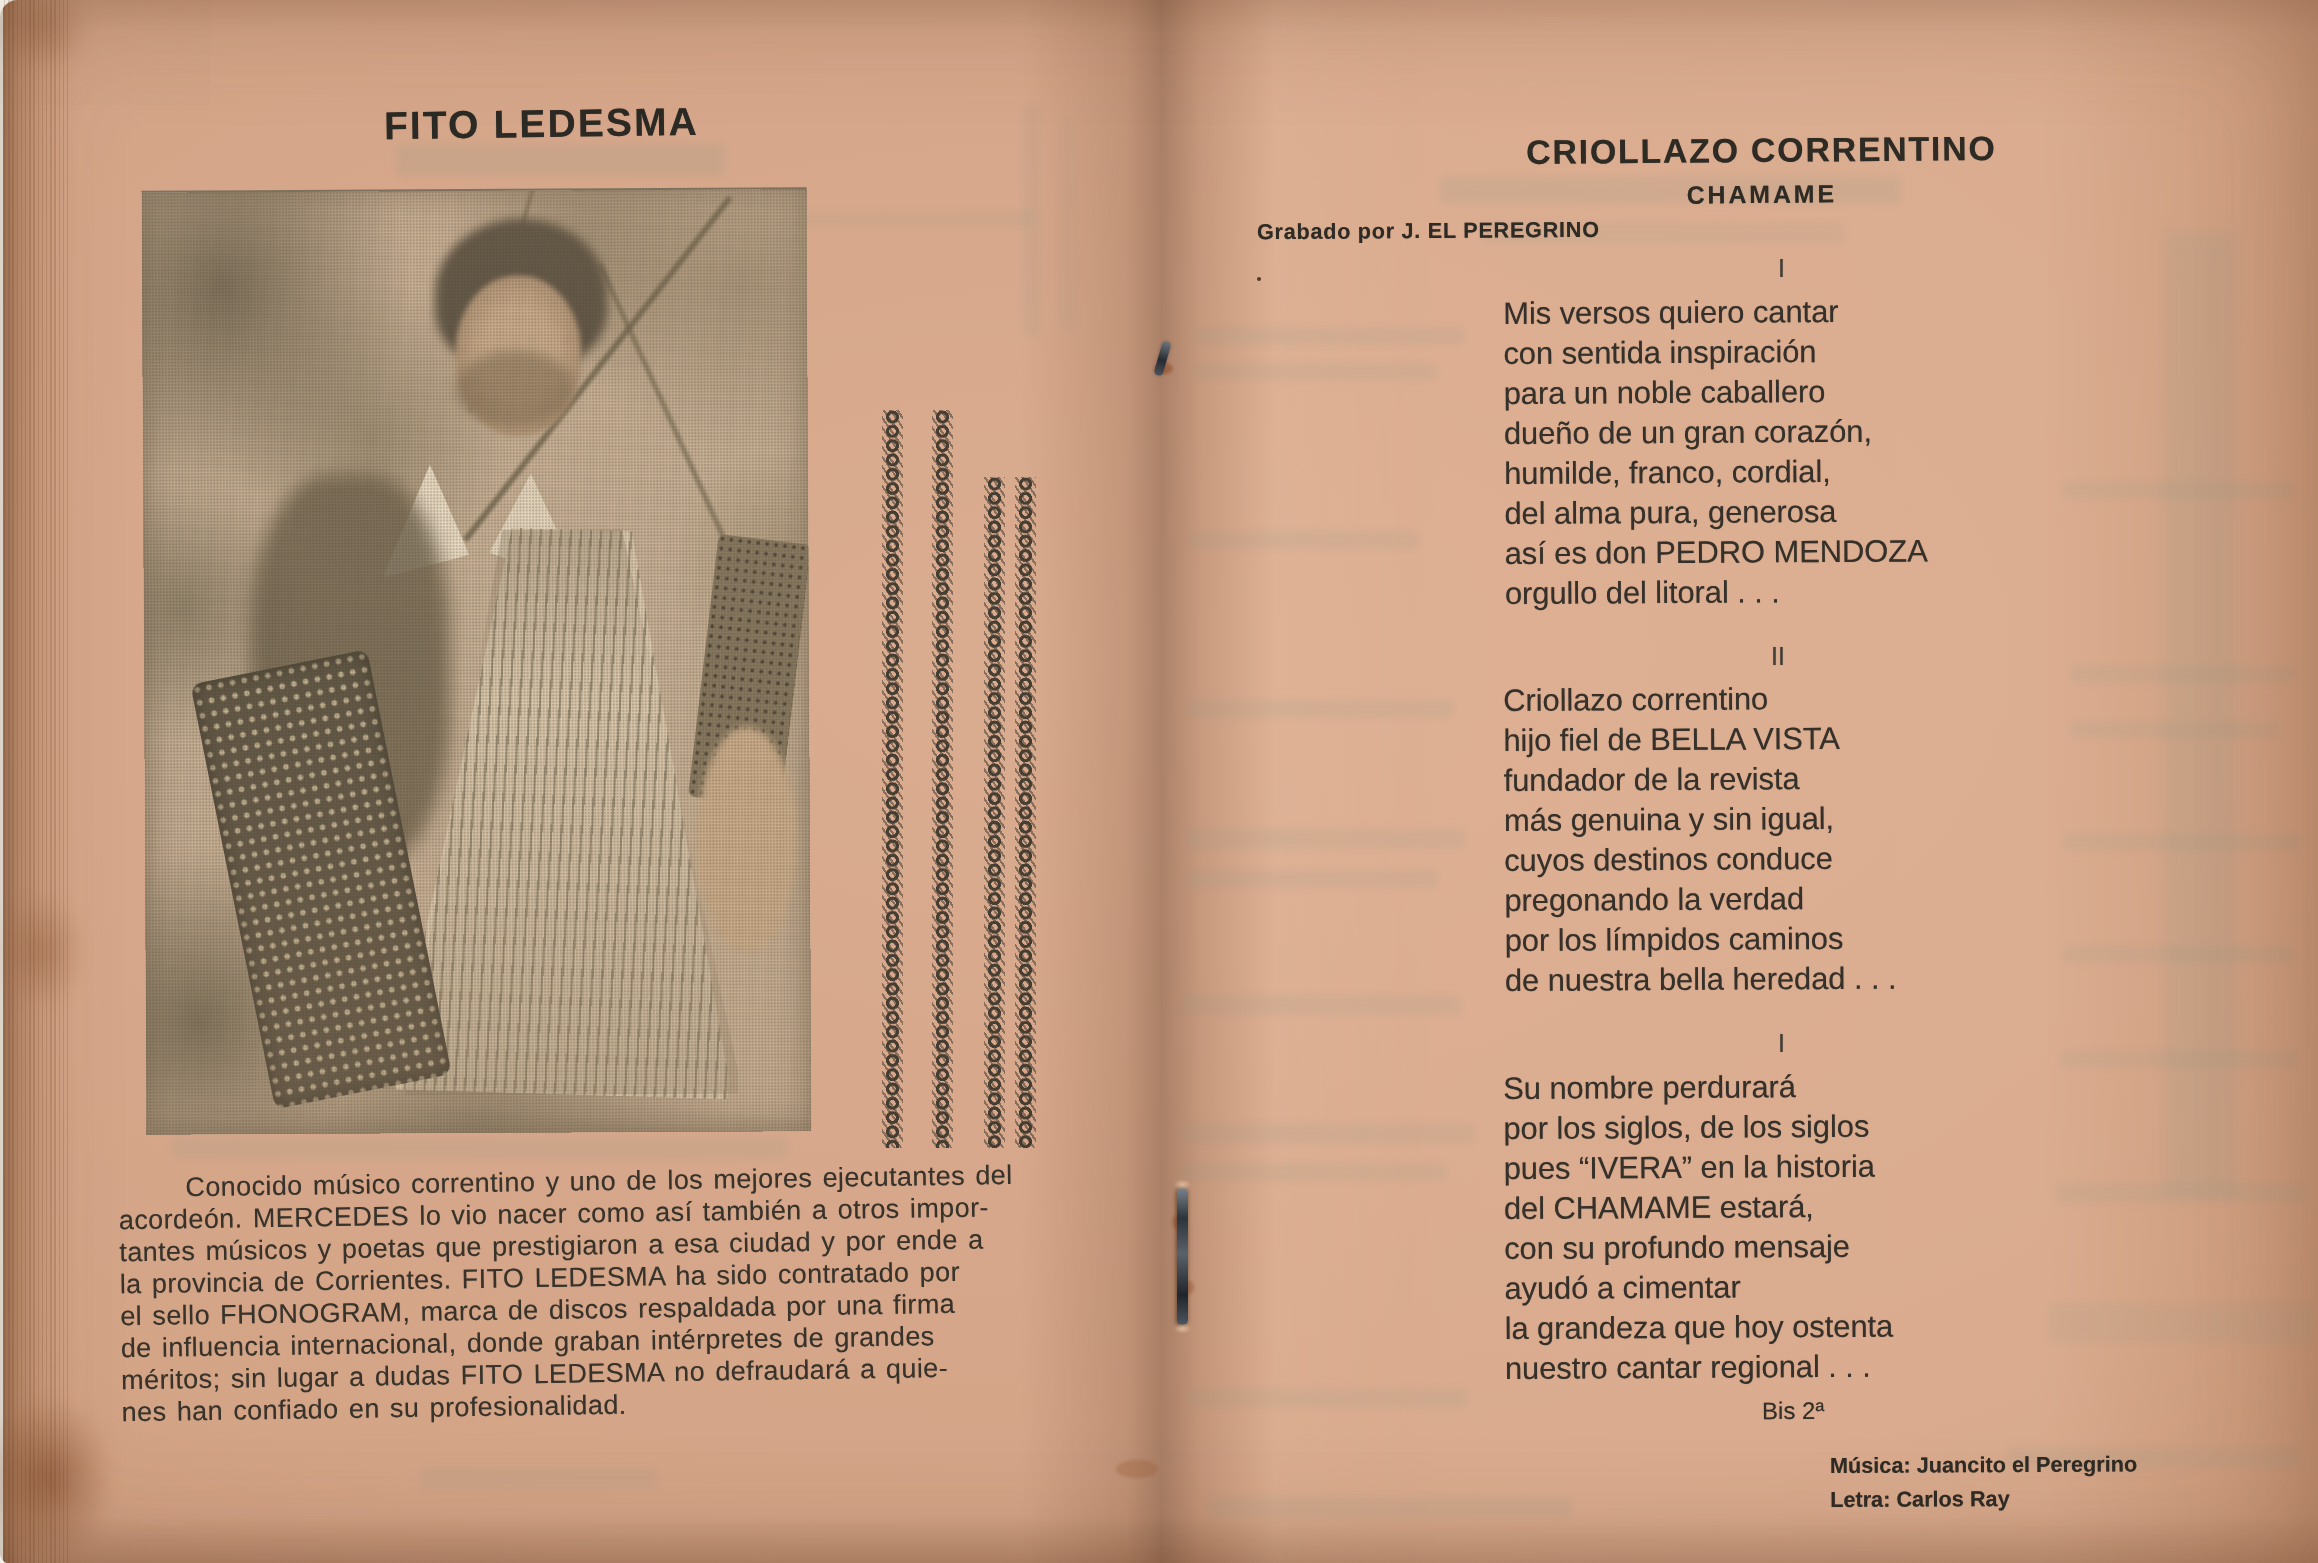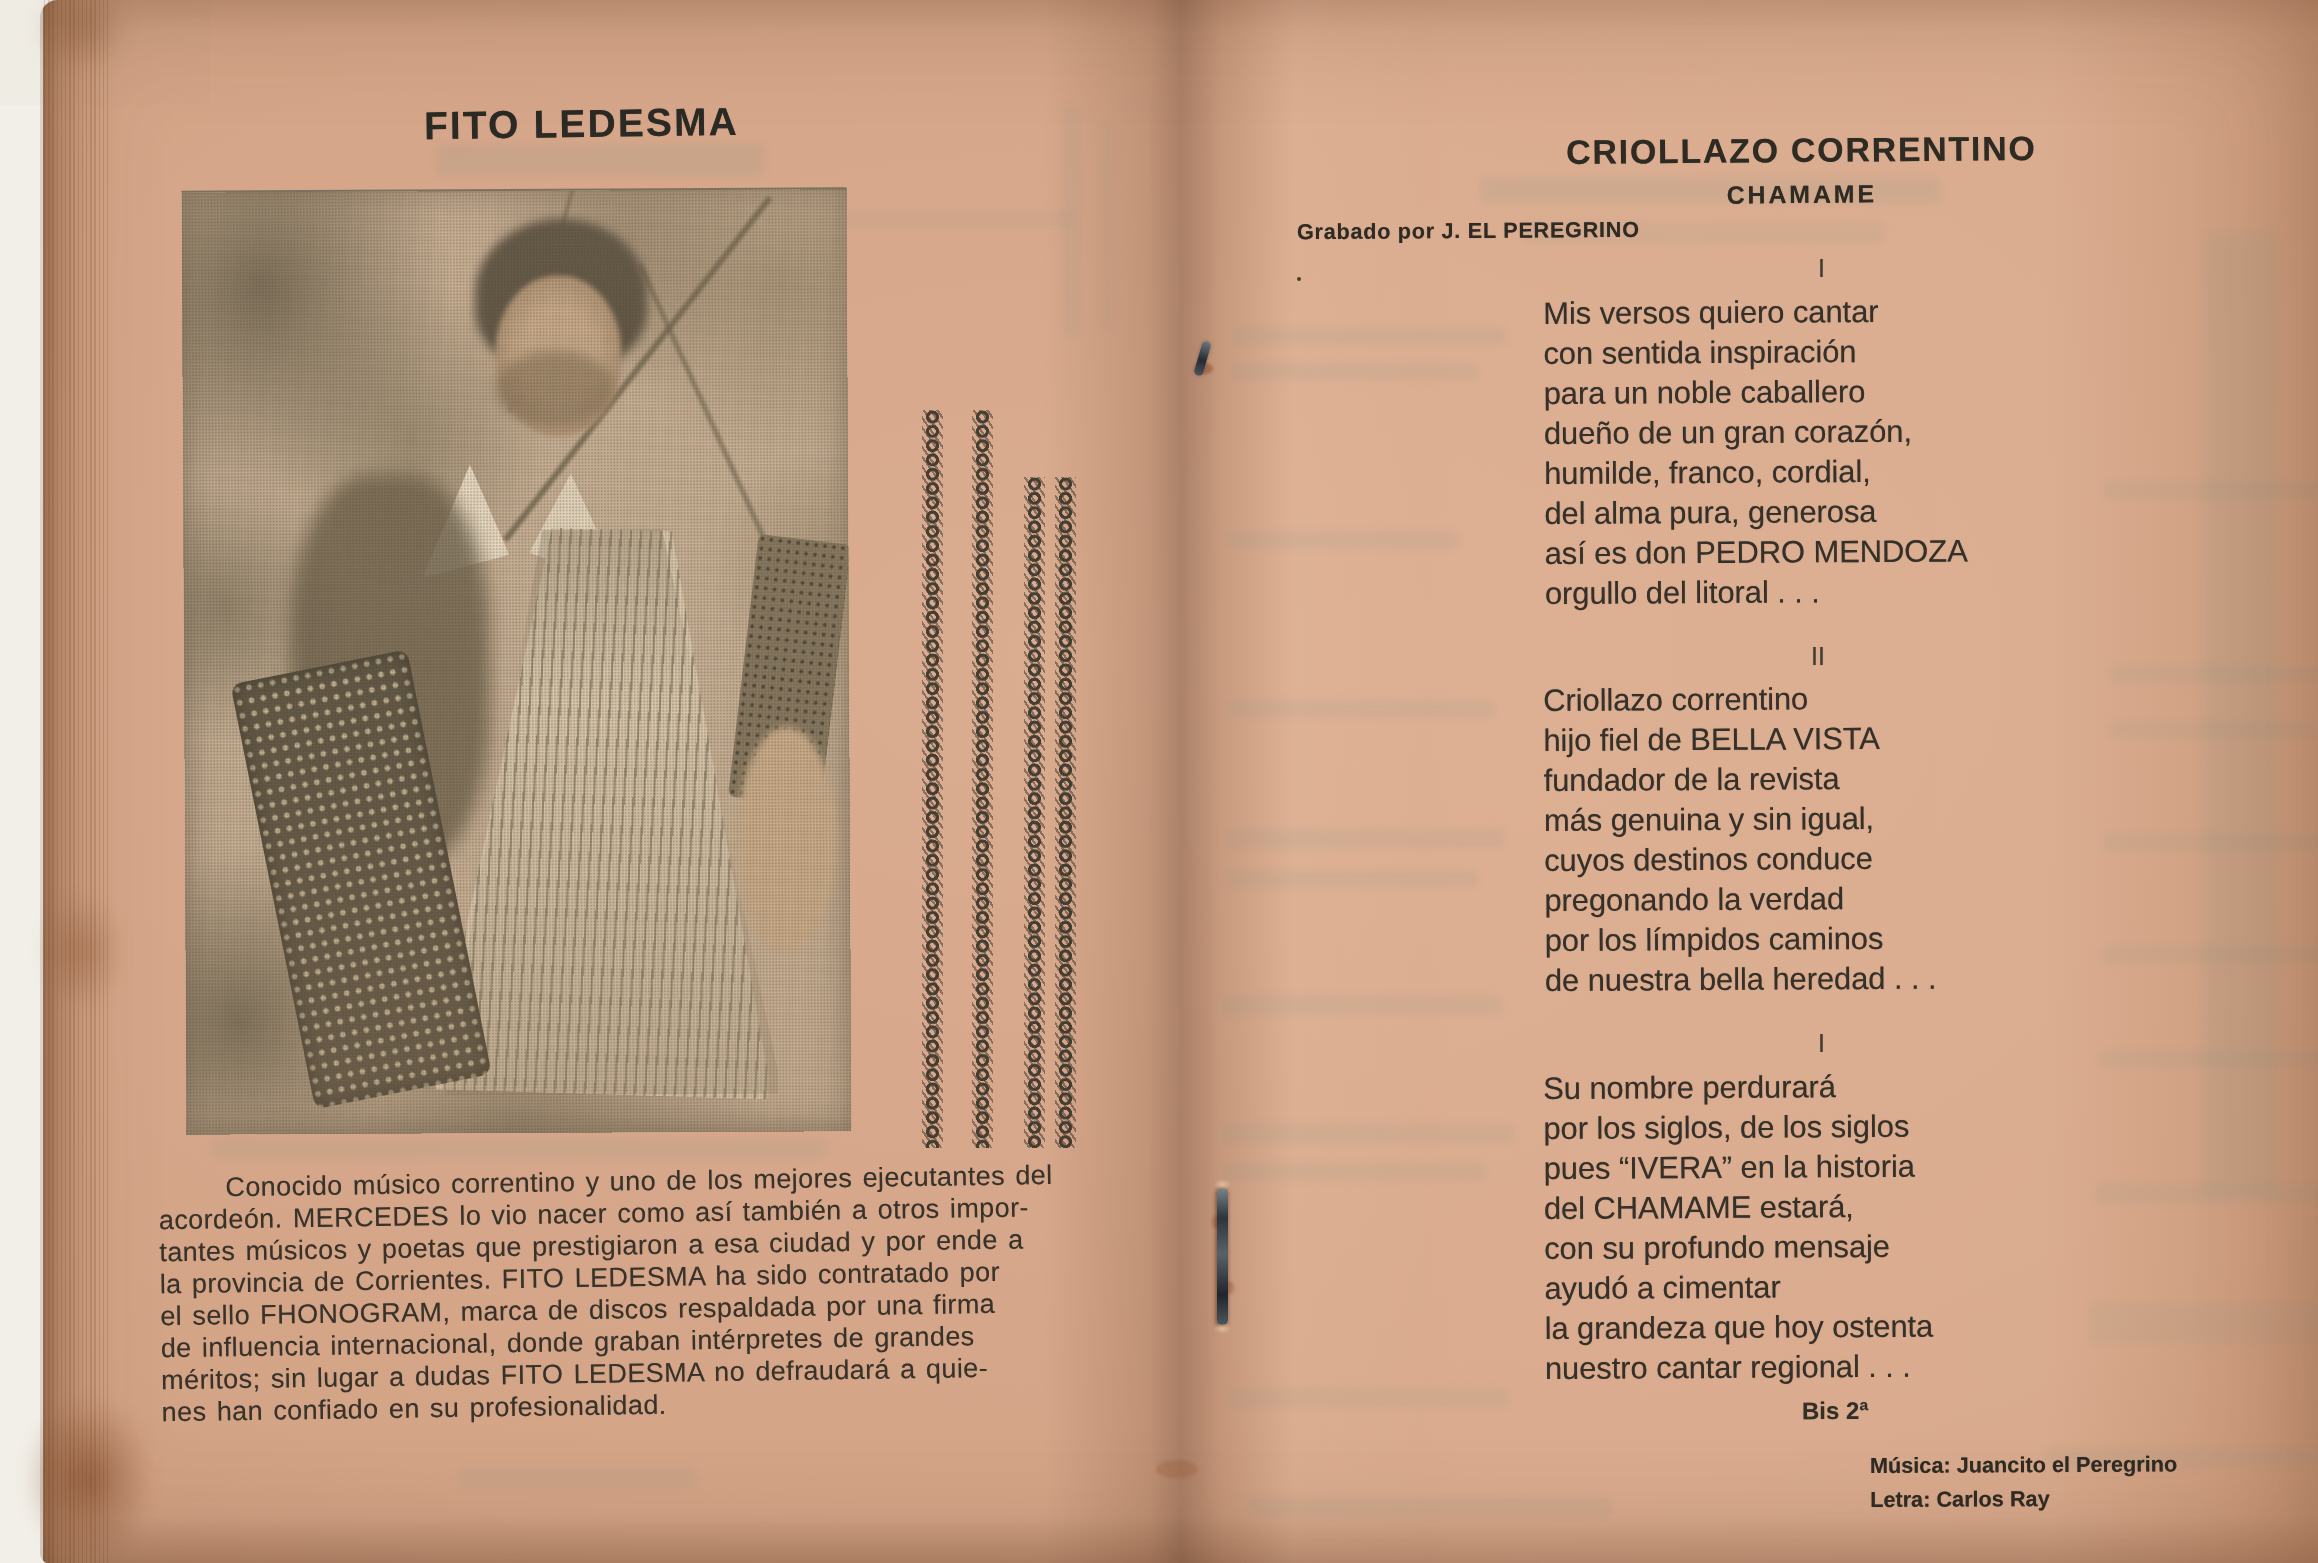--- a/index.html
+++ b/index.html
@@ -8,21 +8,20 @@
 
   
   #book{position:absolute;inset:0;border-radius:18px 0 0 11.2px;
     background-image:
       linear-gradient(90deg, #f3efe7 0 2.8px, rgba(243,239,231,0) 3.5px),
       linear-gradient(90deg, rgba(125,80,48,.50) 4.2px, rgba(158,108,72,.36) 18px, rgba(182,132,95,.25) 36px, rgba(196,150,112,.14) 55px, rgba(0,0,0,0) 78px),
       linear-gradient(90deg, rgba(0,0,0,0) 0 44%, rgba(96,55,30,.18) 48.6%, rgba(66,36,18,.30) 50.1%, rgba(96,55,30,.14) 51.8%, rgba(255,224,194,.10) 55%, rgba(0,0,0,0) 61%),
       linear-gradient(90deg, rgba(0,0,0,0) 0 52%, rgba(238,194,166,.22) 62%, rgba(240,199,170,.22) 88%, rgba(172,118,84,.28) 100%),
       linear-gradient(180deg, rgba(118,72,42,.12) 0, rgba(0,0,0,0) 32px, rgba(0,0,0,0) calc(100% - 49px), rgba(104,60,34,.24) 100%),
       radial-gradient(120% 105% at 46% 42%, #daac90 0%, #d4a487 55%, #c69476 85%, #b5826a 100%);
-    margin-left: 40px;
   }
   #page-edge-stripes{position:absolute;left:3.5px;top:0;bottom:0;width:64px;
     background:repeating-linear-gradient(90deg, rgba(108,62,32,.20) 0 1.4px, rgba(0,0,0,0) 1.4px 4.2px);
     filter:blur(0.3px);}
   #vignette{position:absolute;inset:0;box-shadow:inset 0 0 119px rgba(82,46,24,.30);border-radius:18px 0 0 11.2px;}
 
   
   .stain{position:absolute;border-radius:50%;filter:blur(7px);}
   #stain-bl{left:-42px;top:1363px;width:182px;height:231px;background:radial-gradient(closest-side, rgba(118,62,30,.55), rgba(118,62,30,0) 72%);}
   #stain-ml{left:-21px;top:867px;width:126px;height:168px;background:radial-gradient(closest-side, rgba(130,76,42,.35), rgba(130,76,42,0) 70%);}
@@ -151,21 +150,21 @@
 
   .numeral{position:absolute;font-size:25px;color:#413d34;text-shadow:0 0 0.7px rgba(60,54,44,.5);}
   #numeral-1{left:1778px;top:254px;}
   #numeral-2{left:1771px;top:642px;}
   #numeral-3{left:1778px;top:1029px;}
 
   .stanza{position:absolute;left:1504px;width:657px;font-size:31px;line-height:40px;color:#35312a;
     letter-spacing:-0.1px;transform:rotate(-0.35deg);text-shadow:0 0 0.8px rgba(52,47,40,.55);}
   #stanza-1{top:292px;} #stanza-2{top:679px;} #stanza-3{top:1067px;}
 
-  #repeat-note{position:absolute;left:1762px;top:1397px;font-size:24px;font-weight:700;color:#33302a;
+  #repeat-note{position:absolute;left:1762px;top:1397px;font-size:24px;font-weight:400;color:#33302a;
     transform:rotate(-0.3deg);text-shadow:0 0 0.7px rgba(50,44,36,.5);}
   #credits{position:absolute;left:1830px;top:1448px;width:377px;font-size:21.7px;font-weight:700;
     line-height:34px;color:#2e2b25;transform:rotate(-0.3deg);text-shadow:0 0 0.7px rgba(50,44,36,.55);}
 
   
   #grain{position:absolute;inset:0;opacity:.055;pointer-events:none;}
 </style>
 </head>
 <body>
 

